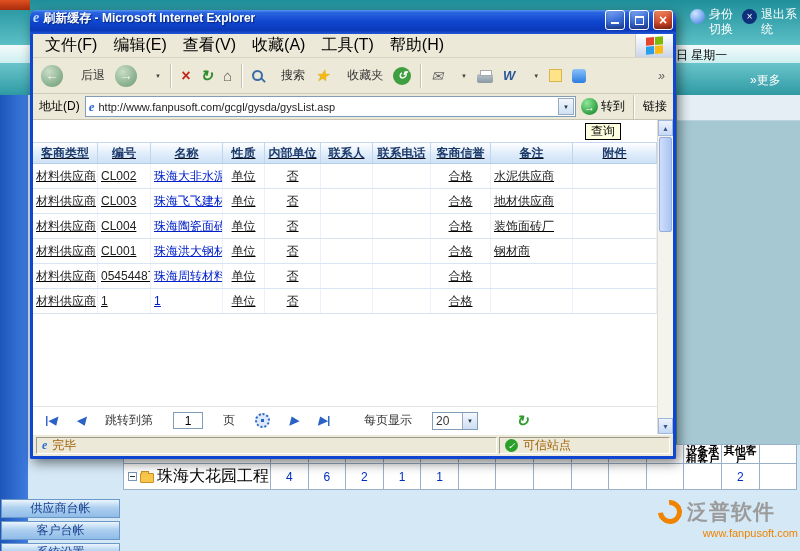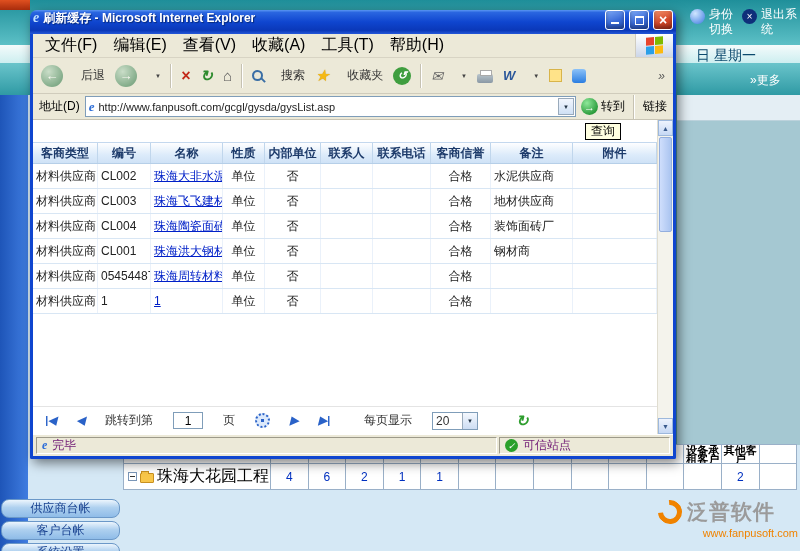--- a/index.html
+++ b/index.html
@@ -16,38 +16,38 @@
   #bg-right .top-band { position:absolute; left:0; top:0; width:100%; height:26px; background:#e4eef4; border-bottom:1px solid #bcd2dc; }
   #bg-left   { left:0; top:95px; width:28px; height:456px; background:linear-gradient(90deg,#1e55b8,#3f7ce0); }
 
   #identity, #exit { display:flex; gap:4px; color:#fff; font-size:12px; line-height:15px; cursor:pointer; }
   #identity { left:690px; top:7px; width:52px; }
   #exit     { left:742px; top:7px; width:56px; }
   #identity span, #exit span { width:38px; display:block; }
   .id-icon  { width:15px; height:15px; border-radius:50%; background:radial-gradient(circle at 35% 30%,#cfe6ff,#3a78e0); margin-top:2px; flex:none; }
   .exit-icon{ width:15px; height:15px; border-radius:50%; background:#0e2f7a; color:#fff; font-size:10px; display:flex; align-items:center; justify-content:center; margin-top:2px; flex:none; }
   .exit-icon::after { content:"×"; }
-  #bg-date { left:696px; top:47px; font-size:14px; color:#0c4a6e; }
+  #bg-date { left:676px; top:47px; font-size:12px; color:#000000; }
   #bg-more { left:750px; top:72px; font-size:12px; color:#fff; cursor:pointer; }
 
   
   #bgrid-head { left:123px; top:444px; width:674px; height:20px; display:flex; background:#fff; border:1px solid #9ab0c8; }
   .gh-name { width:147px; border-right:1px solid #9ab0c8; }
   .gh { flex:1; border-right:1px solid #9ab0c8; font-size:11px; line-height:9px; font-weight:bold; text-align:center; color:#000; overflow:hidden; word-break:break-all; padding-top:1px; }
   .gh:last-child { border-right:none; }
   #bgrid-row { left:123px; top:464px; width:674px; height:26px; display:flex; background:#fff; border:1px solid #9ab0c8; border-top:none; align-items:stretch; }
   .gc-name { width:147px; border-right:1px solid #9ab0c8; display:flex; align-items:center; gap:3px; padding-left:4px; font-size:16px; color:#000; overflow:hidden; white-space:nowrap; }
   .gc { flex:1; border-right:1px solid #9ab0c8; font-size:12px; color:#0030c0; display:flex; align-items:center; justify-content:center; overflow:hidden; }
   .gc:last-child { border-right:none; }
   .minus { width:9px; height:9px; border:1px solid #7a96b8; background:#fff; position:relative; flex:none; }
   .minus::after { content:""; position:absolute; left:1px; right:1px; top:3px; border-top:1px solid #333; }
   .folder { width:14px; height:10px; background:#f8c64a; border:1px solid #c89020; border-radius:1px; position:relative; margin-top:2px; flex:none; }
   .folder::before { content:""; position:absolute; top:-3px; left:0; width:6px; height:2px; background:#f8c64a; border:1px solid #c89020; border-bottom:none; }
 
-  .navbtn { left:1px; width:119px; height:19px; background:linear-gradient(#ecf5fd,#aed0ef 45%,#8fbce8); border:1px solid #6b98c8; border-radius:8px; color:#17408f; font-size:12px; text-align:center; line-height:17px; cursor:pointer; }
+  .navbtn { left:1px; width:119px; height:19px; background:linear-gradient(#ecf5fd,#aed0ef 45%,#8fbce8); border:1px solid #6b98c8; border-radius:0; color:#17408f; font-size:12px; text-align:center; line-height:17px; cursor:pointer; }
   #navbtn0 { top:499px; } #navbtn1 { top:521px; } #navbtn2 { top:543px; }
 
   #logo { left:658px; top:498px; width:140px; }
   #logo .row { display:flex; align-items:center; gap:5px; }
   .logo-icon { width:24px; height:24px; border:5px solid #f08300; border-left-color:transparent; border-radius:50%; transform:rotate(40deg); flex:none; }
   .logo-name { font-size:21px; font-weight:bold; color:#9b9b9b; letter-spacing:1px; white-space:nowrap; }
   .logo-site { font-size:11px; color:#f08300; text-align:right; margin-top:1px; }
 
   
   #win { position:absolute; left:30px; top:10px; width:646px; height:449px; z-index:10; display:flex; flex-direction:column; box-shadow:3px 4px 12px rgba(0,0,0,.5); border-radius:8px 8px 3px 3px; }
@@ -99,21 +99,21 @@
   .addr-drop { width:16px; height:17px; background:linear-gradient(#f2f6fd,#cfe0f5); border:1px solid #9ab; font-size:6px; color:#234; display:flex; align-items:center; justify-content:center; margin-right:1px; cursor:pointer; }
   .addr-drop::after{content:"▼";}
   #go-btn { display:flex; align-items:center; gap:3px; cursor:pointer; }
   .go-circle { width:17px; height:17px; border-radius:50%; background:radial-gradient(circle at 35% 30%,#8ee89a,#2f9e3f 70%,#1d7e2c); color:#fff; font-size:11px; font-weight:bold; display:flex; align-items:center; justify-content:center; }
   .go-circle::after{content:"→";}
 
   #content { flex:1; min-height:0; background:#fff; position:relative; display:flex; }
   #query-tip { position:absolute; right:52px; top:3px; height:17px; background:#ffffe1; border:1px solid #000; font-size:12px; padding:0 5px; line-height:15px; z-index:5; }
 
   #main { flex:1; display:flex; flex-direction:column; min-width:0; }
-  #dtable { margin-top:22px; }
+  #dtable { margin-top:22px;text-decoration:underline; }
   #thead { display:flex; height:22px; background:linear-gradient(#fefeff,#dcebfa 60%,#cfe2f6); border-top:1px solid #c4d8ee; border-bottom:1px solid #b6cfe8; font-weight:bold; color:#1c3a6a; font-size:12px; }
   .hc { border-right:1px solid #c0d6ec; display:flex; align-items:center; justify-content:center; overflow:hidden; white-space:nowrap; }
   .tr { display:flex; height:25px; border-bottom:1px solid #d8e6f4; font-size:12px; color:#222; }
   .td { border-right:1px solid #eaf1fa; display:flex; align-items:center; padding:0 3px; overflow:hidden; white-space:nowrap; }
   .td.ctr { justify-content:center; }
   .td a, .lnk { color:#0020c8; text-decoration:underline; cursor:pointer; }
   .w0{width:65px}.w1{width:53px}.w2{width:72px}.w3{width:42px}.w4{width:56px}
   .w5{width:52px}.w6{width:58px}.w7{width:60px}.w8{width:82px}.w9{width:84px}
 
   #pager { margin-top:auto; height:28px; border-top:1px solid #e4e4e4; display:flex; align-items:center; gap:20px; padding-left:12px; font-size:12px; color:#333; flex:none; }
@@ -126,21 +126,21 @@
   .sbtn2 { width:15px; height:16px; background:linear-gradient(#f4f8fe,#cdddf3); border-left:1px solid #9ab; font-size:6px; color:#234; display:flex; align-items:center; justify-content:center; }
   .sbtn2::after{content:"▼";}
   .i-refresh2 { color:#2f9e2f; font-size:15px; font-weight:bold; cursor:pointer; margin-left:18px; } .i-refresh2::after{content:"↻";}
 
   #vscroll { width:16px; background:#f4f3ec; border-left:1px solid #e0ddd0; display:flex; flex-direction:column; flex:none; }
   .sarrow { height:16px; background:linear-gradient(#eef3fd,#c6d8f4); border:1px solid #9db8dc; color:#3a5a8c; font-size:7px; display:flex; align-items:center; justify-content:center; cursor:pointer; }
   .sarrow.up::after{content:"▲";} .sarrow.down::after{content:"▼";}
   #sthumb { height:95px; background:linear-gradient(90deg,#cfdefc,#aac4f0); border:1px solid #93aede; border-radius:2px; margin:1px; cursor:grab; }
   .sfill { flex:1; }
 
-  #statusbar { height:22px; background:#ece9d8; border-top:1px solid #fff; display:flex; gap:2px; padding:2px 3px; font-size:12px; color:#701a75; flex:none; }
+  #statusbar { height:22px; background:#ece9d8; border-top:1px solid #fff; display:flex; gap:2px; padding:2px 3px; font-size:12px; color:#a16207; flex:none; }
   .spanel { border:1px solid; border-color:#9d9a8a #fff #fff #9d9a8a; display:flex; align-items:center; gap:5px; padding:0 5px; overflow:hidden; }
   .sp-main { flex:1; }
   .sp-zone { width:171px; }
   .status-eicon { font-family:"Liberation Serif",serif; font-style:italic; font-weight:bold; color:#2f6fd8; font-size:12px; }
   .status-eicon::after{content:"e";}
   .zone-ok { width:13px; height:13px; border-radius:50%; background:#2aa02a; color:#fff; font-size:9px; display:flex; align-items:center; justify-content:center; flex:none; }
   .zone-ok::after{content:"✓";}
 </style>
 </head>
 <body>

